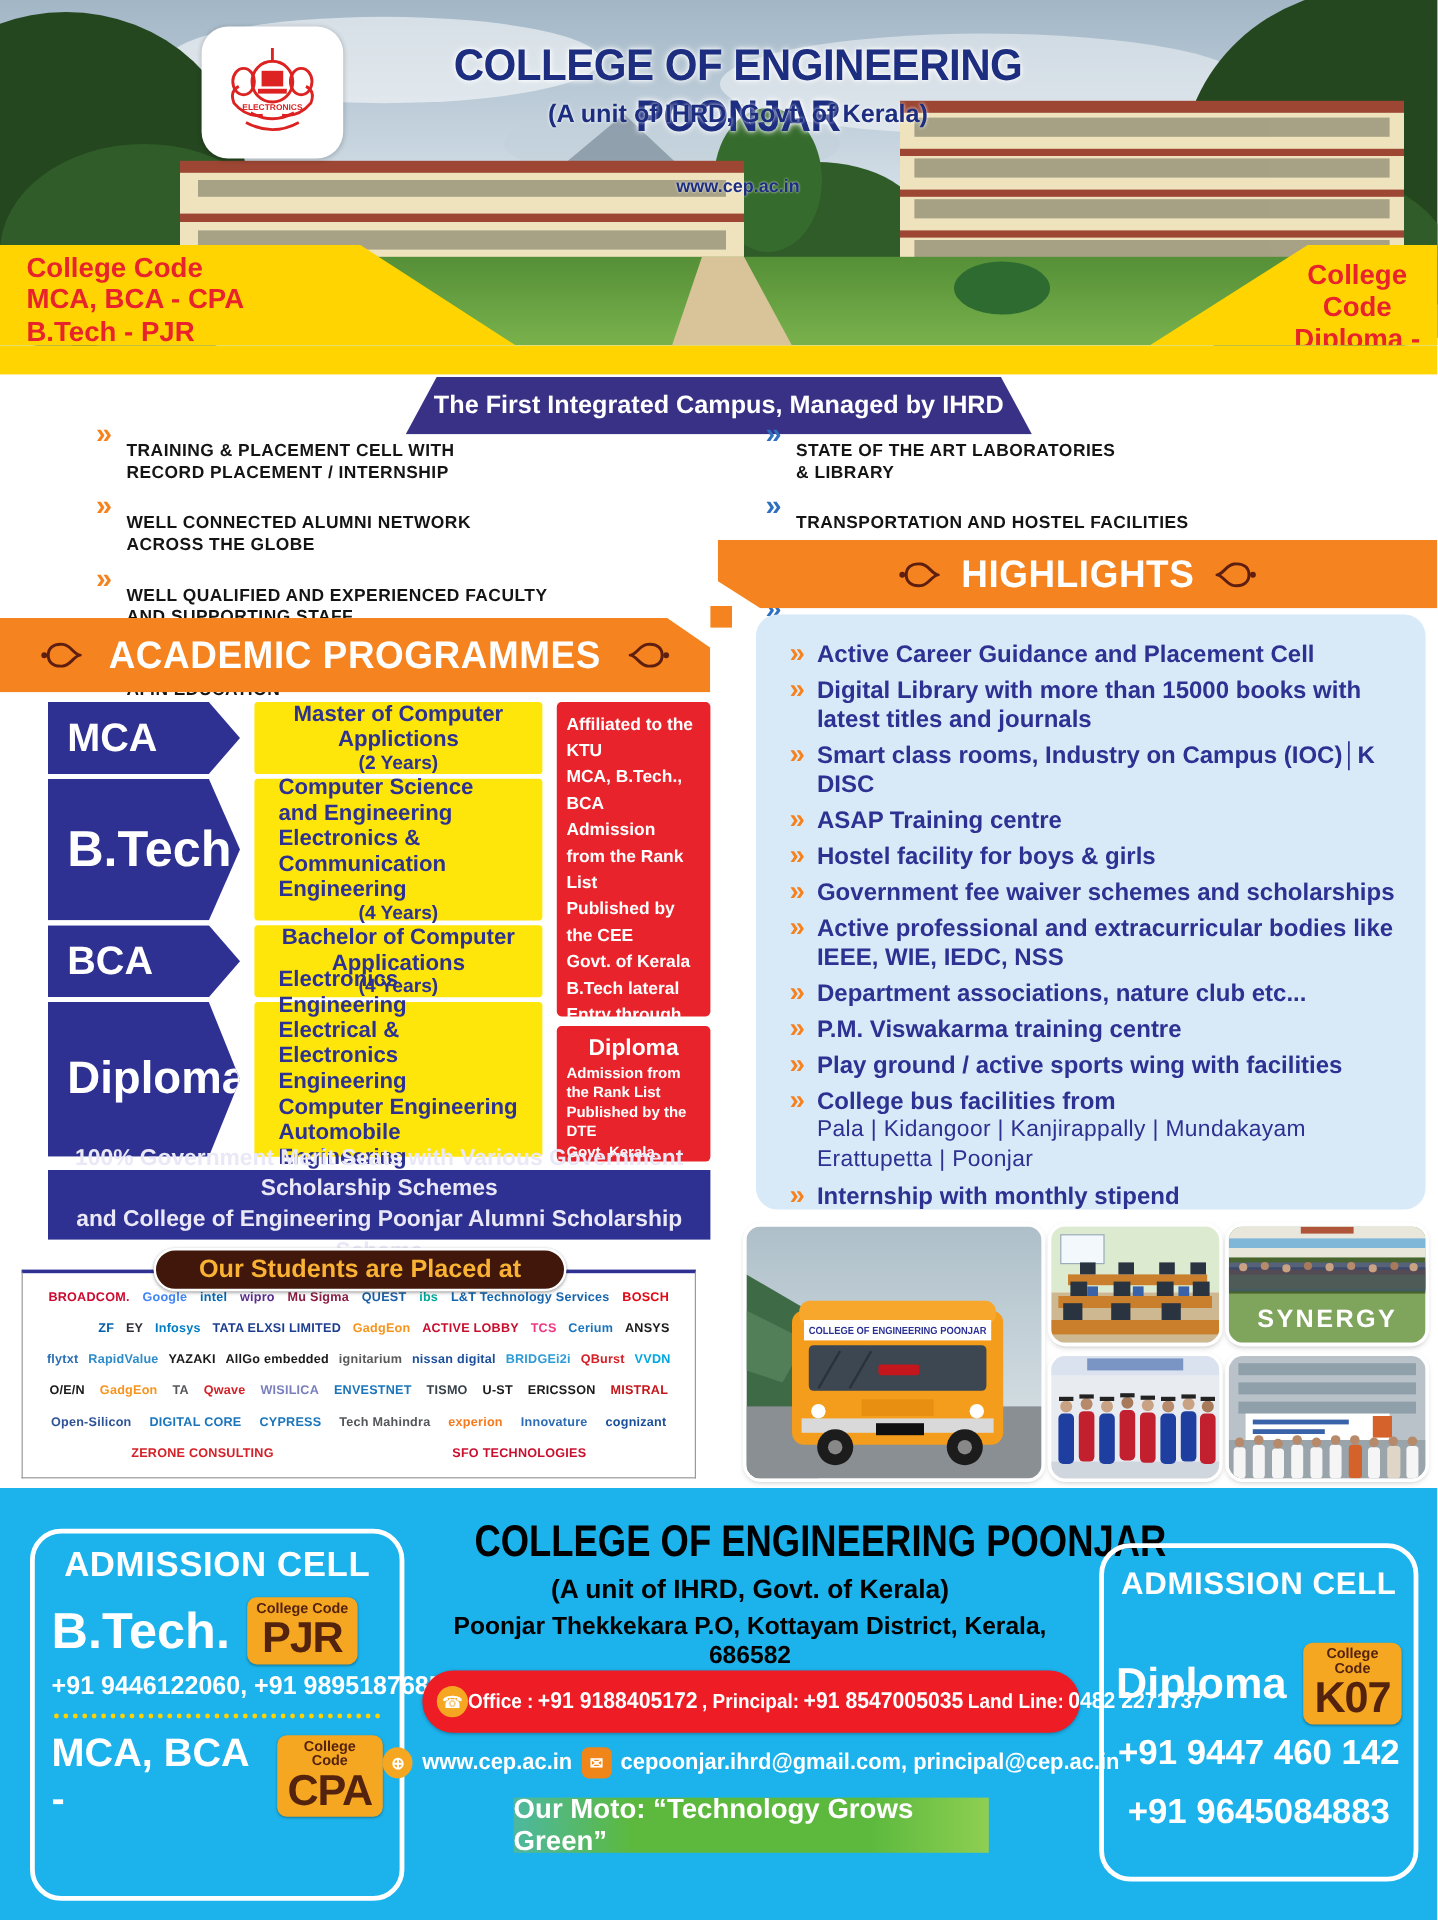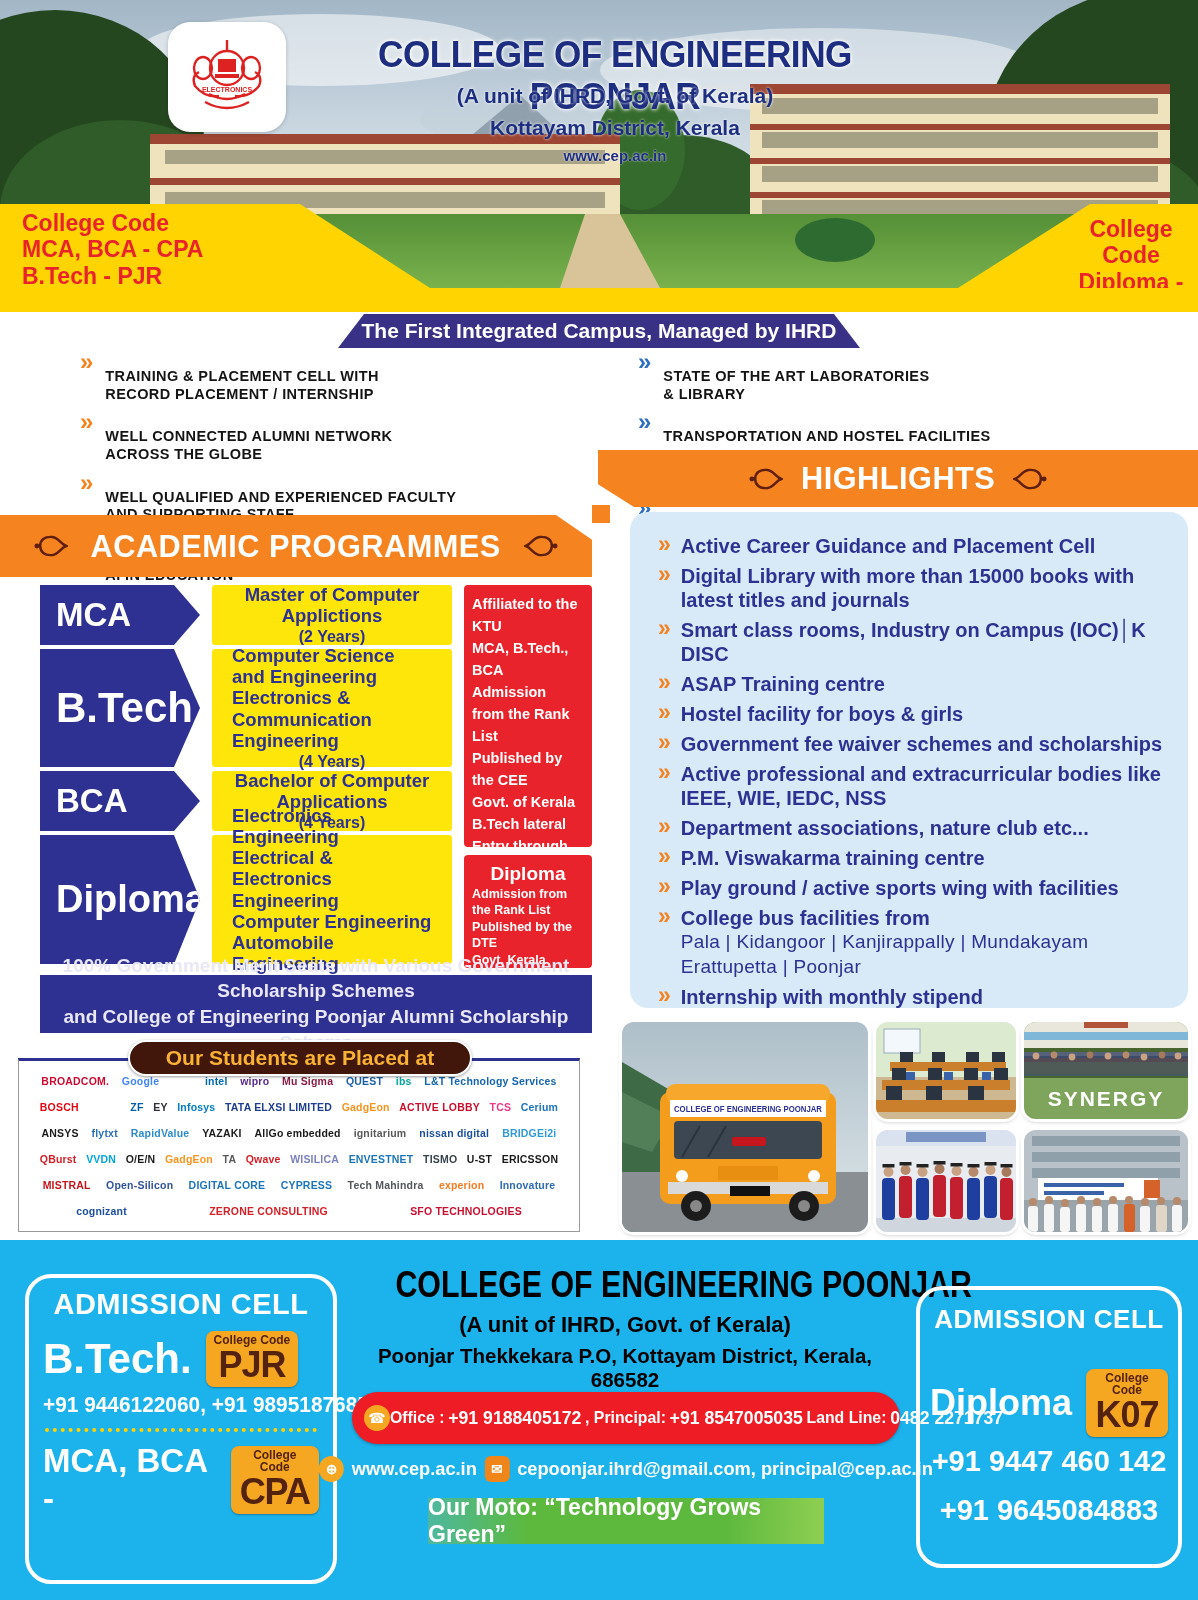--- a/index.html
+++ b/index.html
@@ -15,21 +15,21 @@
   .hero-sub { position:absolute; top:84px; left:290px; width:650px; text-align:center; font-size:21px; font-weight:bold; color:#1d2e80; text-shadow:0 0 3px #fff; }
   .hero-dist { position:absolute; top:116px; left:290px; width:650px; text-align:center; font-size:21px; font-weight:bold; color:#1d2e80; text-shadow:0 0 3px #fff; }
   .hero-web { position:absolute; top:147px; left:290px; width:650px; text-align:center; font-size:15px; font-weight:bold; color:#1d2e80; text-shadow:0 0 2px #fff; }
   .ribbon { position:absolute; background:#ffd400; height:84px; top:204px; }
   .ribbon.left { left:0; width:430px; clip-path:polygon(0 0, 300px 0, 430px 100%, 0 100%); }
   .ribbon.right { left:958px; width:240px; clip-path:polygon(132px 0, 100% 0, 100% 100%, 0 100%); }
   .ribbon .rl { color:#e8232b; font-weight:900; font-size:23px; line-height:1.15; }
   .ribbon.left .pad { padding:6px 0 0 22px; }
   .ribbon.right .pad { padding:12px 14px 0 0; text-align:center; padding-left:120px; }
   .yellow-band { position:absolute; top:288px; left:0; width:1198px; height:24px; background:#ffd400; }
-  .campus-banner { position:absolute; top:314px; left:338px; width:522px; height:34px; background:#393185; clip-path:polygon(26px 0, calc(100% - 26px) 0, 100% 100%, 0 100%); color:#fff; font-weight:900; font-size:21px; display:flex; align-items:center; justify-content:center; }
+  .campus-banner { position:absolute; top:314px; left:338px; width:522px; height:48px; background:#393185; clip-path:polygon(26px 0, calc(100% - 26px) 0, 100% 100%, 0 100%); color:#fff; font-weight:900; font-size:21px; display:flex; align-items:center; justify-content:center; }
 
   
   .feat-col { position:absolute; top:353px; display:flex; flex-direction:column; gap:10px; }
   .feat-col.l { left:80px; width:530px; }
   .feat-col.r { left:638px; width:548px; }
   .feat { display:flex; gap:12px; align-items:flex-start; }
   .feat .arr { font-size:24px; line-height:.75; font-weight:900; }
   .feat-col.l .arr { color:#f5821f; }
   .feat-col.r .arr { color:#2f6fc1; }
   .feat .txt { font-weight:bold; font-size:14.5px; line-height:1.22; color:#141414; letter-spacing:.4px;margin-top:15px; }
@@ -188,21 +188,20 @@
           <path d="M24 70 q22 12 44 0"></path>
         </g>
         <rect x="37" y="27" width="18" height="13" fill="#d22"></rect>
         <rect x="34" y="42" width="24" height="4" fill="#d22"></rect>
         <text x="46" y="60" text-anchor="middle" font-size="7" font-weight="bold" fill="#d22">ELECTRONICS</text>
       </svg>
     </div>
 
     <div class="hero-title">COLLEGE OF ENGINEERING POONJAR</div>
     <div class="hero-sub">(A unit of IHRD, Govt. of Kerala)</div>
-    <div class="hero-dist">Kottayam District, Kerala</div>
     <div class="hero-web">www.cep.ac.in</div>
 
     <div class="ribbon left">
       <div class="pad">
         <div class="rl">College Code</div>
         <div class="rl">MCA, BCA - CPA</div>
         <div class="rl">B.Tech - PJR</div>
       </div>
     </div>
     <div class="ribbon right">
@@ -455,21 +454,21 @@
 
   <div class="scholarship pre">100% Government Merit Seats with Various Government Scholarship Schemes
 and College of Engineering Poonjar Alumni Scholarship Scheme</div>
 
   <div class="placed-box">
 
       <span class="chip" style="color: rgb(204, 9, 47);">BROADCOM.</span>
 
       <span class="chip" style="color: rgb(66, 133, 244);">Google</span>
 
-      <span class="chip" style="color: rgb(0, 104, 181); margin-left: 33px;">intel</span>
+      <span class="chip" style="color: rgb(0, 104, 181);">intel</span>
 
       <span class="chip" style="color: rgb(91, 45, 142);">wipro</span>
 
       <span class="chip" style="color: rgb(138, 30, 65);">Mu Sigma</span>
 
       <span class="chip" style="color: rgb(27, 95, 168);">QUEST</span>
 
       <span class="chip" style="color: rgb(0, 168, 156);">ibs</span>
 
       <span class="chip" style="color: rgb(21, 102, 174);">L&amp;T Technology Services</span>

